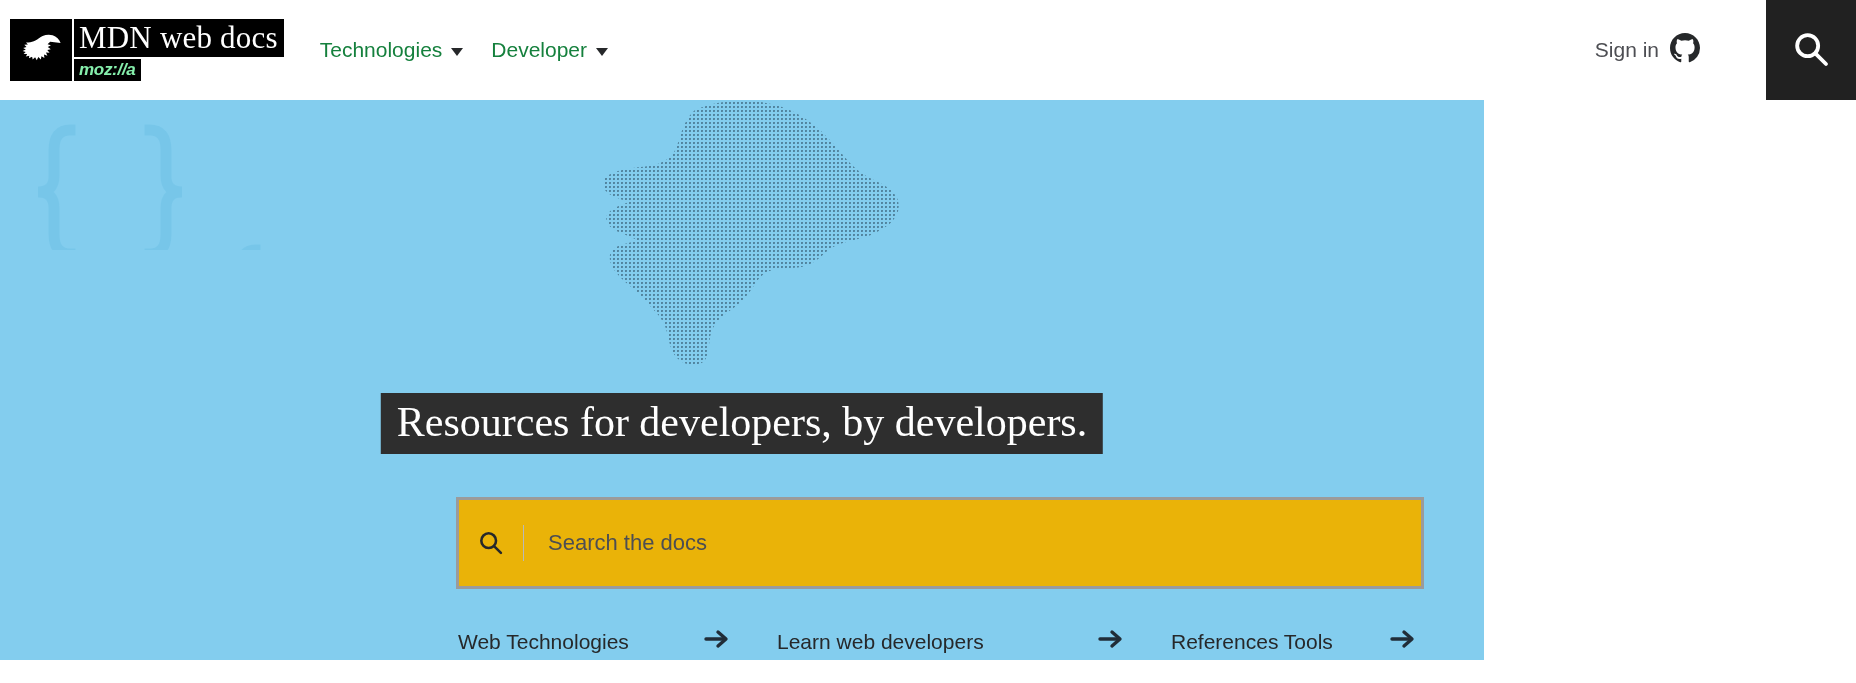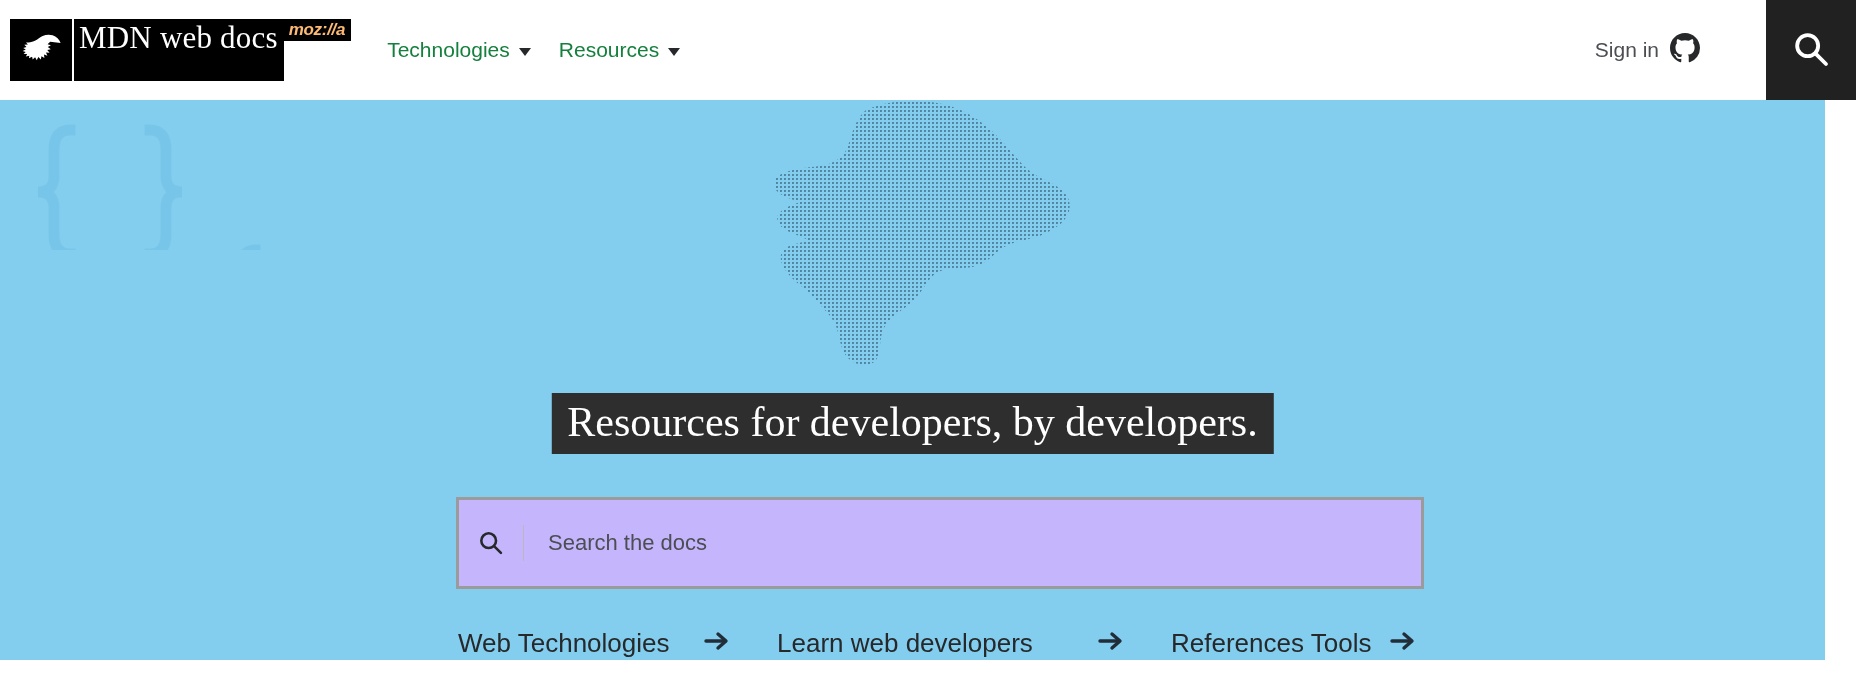--- a/index.html
+++ b/index.html
@@ -35,38 +35,38 @@
     height: 62px;
     background: #000000;
     display: flex;
     align-items: center;
     justify-content: center;
     flex: 0 0 auto;
   }
   .logo-mark svg { display: block; }
   .logo-text-wrap {
     display: flex;
-    flex-direction: row;
+    flex-direction: column;
     justify-content: space-between;
     height: 62px;
     padding-left: 2px;
   }
   .logo-wordmark {
     background: #000000;
     color: #ffffff;
     font-family: "Liberation Serif", serif;
     font-size: 31px;
     line-height: 38px;
     padding: 0 6px 0 5px;
     white-space: nowrap;
     letter-spacing: 0.2px;
   }
   .logo-moz {
     background: #000000;
-    color: #fdba74;
+    color: #86efac;
     font-family: "Liberation Sans", sans-serif;
     font-weight: bold;
     font-size: 17px;
     line-height: 22px;
     padding: 0 6px 0 5px;
     align-self: flex-start;
     letter-spacing: -0.3px;
     font-style: italic;
   }
 
@@ -122,21 +122,21 @@
     border: none;
     display: flex;
     align-items: center;
     justify-content: center;
     cursor: pointer;
   }
 
   
   .hero {
     position: relative;
-    width: 1825px;
+    width: 1484px;
     height: 560px;
     background: #83cdee;
     overflow: hidden;
   }
 
   
   .hero-pattern {
     position: absolute;
     inset: 0;
     opacity: 0.5;
@@ -166,21 +166,21 @@
     padding: 3px 16px 6px 16px;
     white-space: nowrap;
   }
 
   .search-wrap {
     position: absolute;
     left: 456px;
     top: 397px;
     width: 968px;
     height: 92px;
-    background: #c4b5fd;
+    background: #eab308;
     border: 3px solid #9b9b9b;
     display: flex;
     align-items: center;
   }
   .search-icon-box {
     width: 64px;
     display: flex;
     align-items: center;
     justify-content: center;
     flex: 0 0 auto;
@@ -213,21 +213,21 @@
   }
   .quicklink {
     display: flex;
     align-items: center;
     justify-content: space-between;
     border-bottom: 4px solid #4d7c0f;
     padding: 0 2px 14px 2px;
     cursor: pointer;
     text-decoration: none;
     color: #26282a;
-    font-size: 26px;
+    font-size: 21px;
   }
   .ql-0 { width: 276px; }
   .ql-1 { width: 351px; }
   .ql-2 { width: 249px; }
   .ql-label { white-space: nowrap; }
   .arrow-icon { display: block; flex: 0 0 auto; }
 
   .page-bottom {
     width: 1856px;
     height: 23px;
@@ -250,21 +250,21 @@
       <span class="logo-moz">moz://a</span>
     </span>
   </a>
 
   <nav class="nav">
     <div class="nav-item">
       <span>Technologies</span>
       <span class="caret"></span>
     </div>
     <div class="nav-item">
-      <span>Resources</span>
+      <span>Developer</span>
       <span class="caret"></span>
     </div>
   </nav>
 
   <div class="header-right">
     <a class="signin" href="#">
       <span>Sign in</span>
       <span class="gh-icon">
         <svg width="30" height="30" viewBox="0 0 16 16" aria-hidden="true">
           <path fill="#26282a" d="M8 0C3.58 0 0 3.58 0 8c0 3.54 2.29 6.53 5.47 7.59.4.07.55-.17.55-.38 0-.19-.01-.82-.01-1.49-2.01.37-2.53-.49-2.69-.94-.09-.23-.48-.94-.82-1.13-.28-.15-.68-.52-.01-.53.63-.01 1.08.58 1.23.82.72 1.21 1.87.87 2.33.66.07-.52.28-.87.51-1.07-1.78-.2-3.64-.89-3.64-3.95 0-.87.31-1.59.82-2.15-.08-.2-.36-1.02.08-2.12 0 0 .67-.21 2.2.82.64-.18 1.32-.27 2-.27s1.36.09 2 .27c1.53-1.04 2.2-.82 2.2-.82.44 1.1.16 1.92.08 2.12.51.56.82 1.27.82 2.15 0 3.07-1.87 3.75-3.65 3.95.29.25.54.73.54 1.48 0 1.07-.01 1.93-.01 2.2 0 .21.15.46.55.38A8.01 8.01 0 0 0 16 8c0-4.42-3.58-8-8-8z"></path>

